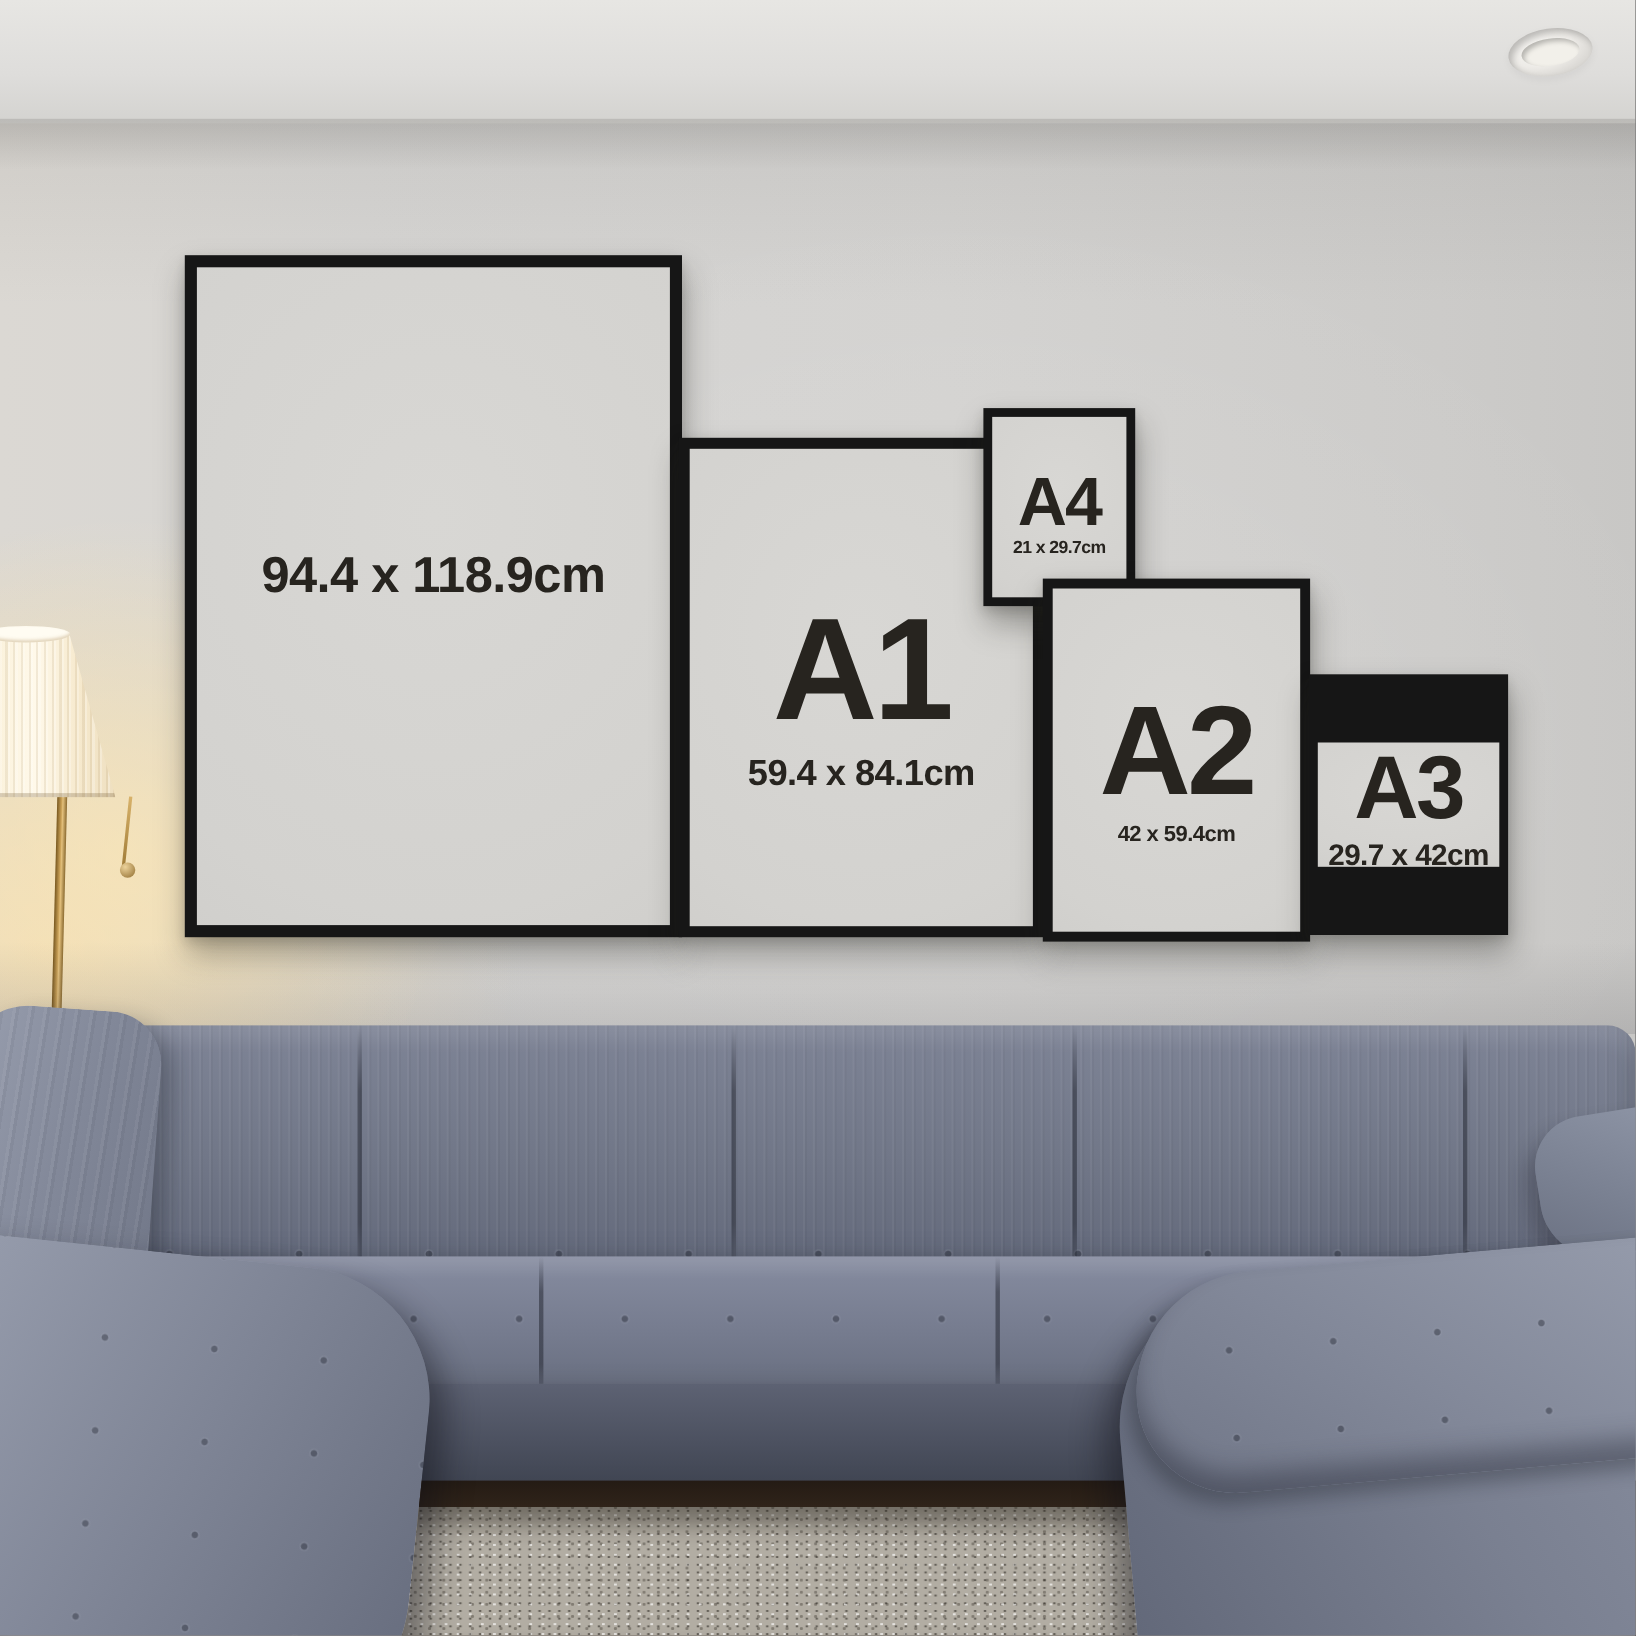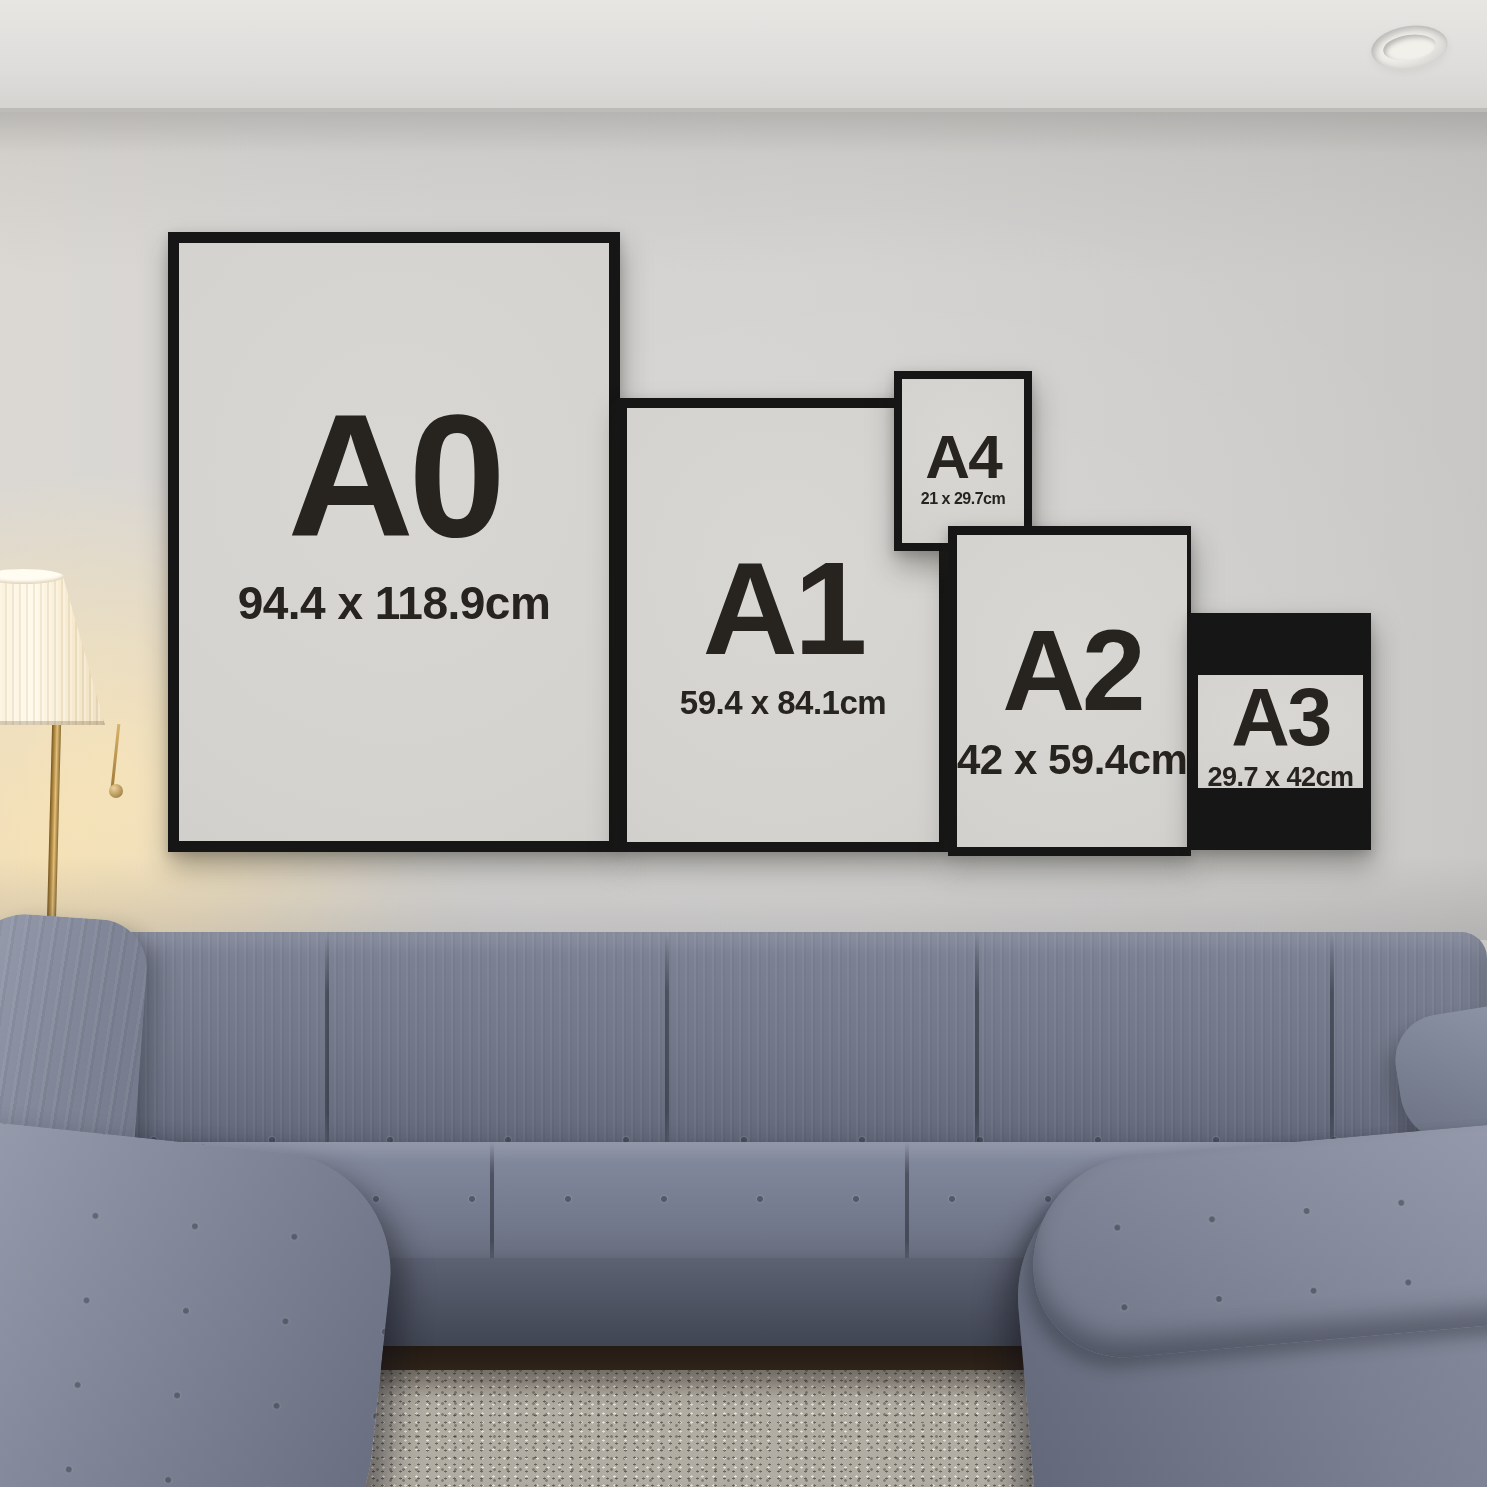--- a/index.html
+++ b/index.html
@@ -60,21 +60,21 @@
   .frame-a1 .dims{font-size:33px;margin-top:14px;}
   .frame-a4{left:894px;top:343px;width:122px;height:164px;padding:8px;margin-top:28px;}
   .frame-a4 .paper{--shift:7px;}
   .frame-a4 .label{font-size:62px;}
   .frame-a4 .dims{font-size:16px;margin-top:5px;}
   .frame-s13{left:1081px;top:400px;width:78px;height:108px;padding:7px;}
   .frame-s13 .dims2{font-size:21px;}
   .frame-a2{left:948px;top:526px;width:225px;height:312px;padding:9px;}
   .frame-a2 .paper{--shift:10px;}
   .frame-a2 .label{font-size:115px;}
-  .frame-a2 .dims{font-size:42px;margin-top:12px;}
+  .frame-a2 .dims{font-size:20px;margin-top:12px;}
   .frame-a3{left:1190px;top:613px;width:165px;height:221px;padding:8px;align-items:center;}
   .frame-a3 .paper{--shift:5px;}
   .frame-a3 .label{font-size:81px;}
   .frame-a3 .dims{font-size:27px;margin-top:8px;}
   
   .lamp-halo{
     position:absolute;left:-210px;top:455px;width:640px;height:640px;border-radius:50%;
     background:radial-gradient(circle, rgba(255,233,180,0.55) 0%, rgba(255,233,180,0.22) 40%, rgba(255,233,180,0) 68%);
   }
   .lamp-shade{
@@ -211,21 +211,20 @@
 
   <div class="wall"></div>
   <div class="ceiling"></div>
   <div class="ceiling-edge"></div>
   <div class="downlight"></div>
 
   <div class="lamp-halo"></div>
 
   <div class="frame frame-a0">
     <div class="paper">
-      <span class="label">A0</span>
       <span class="dims">94.4 x 118.9cm</span>
     </div>
   </div>
 
   <div class="frame frame-a1">
     <div class="paper">
       <span class="label">A1</span>
       <span class="dims">59.4 x 84.1cm</span>
     </div>
   </div>

